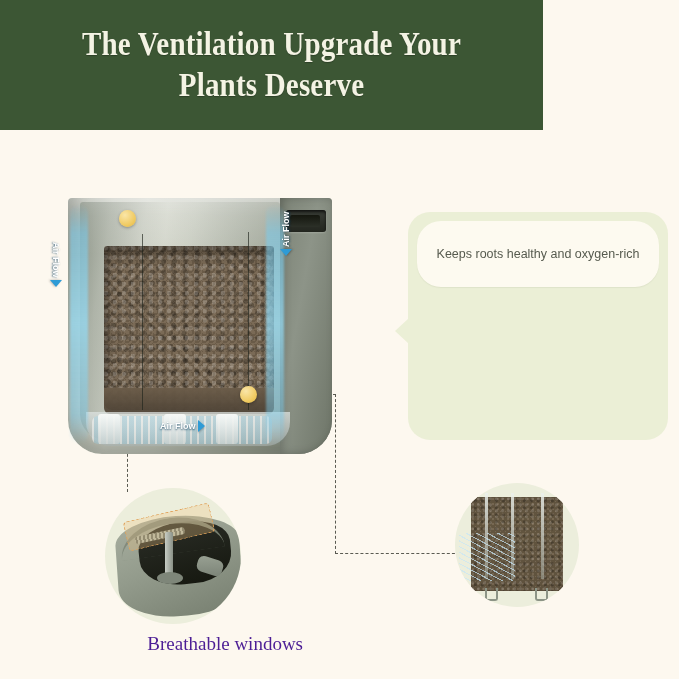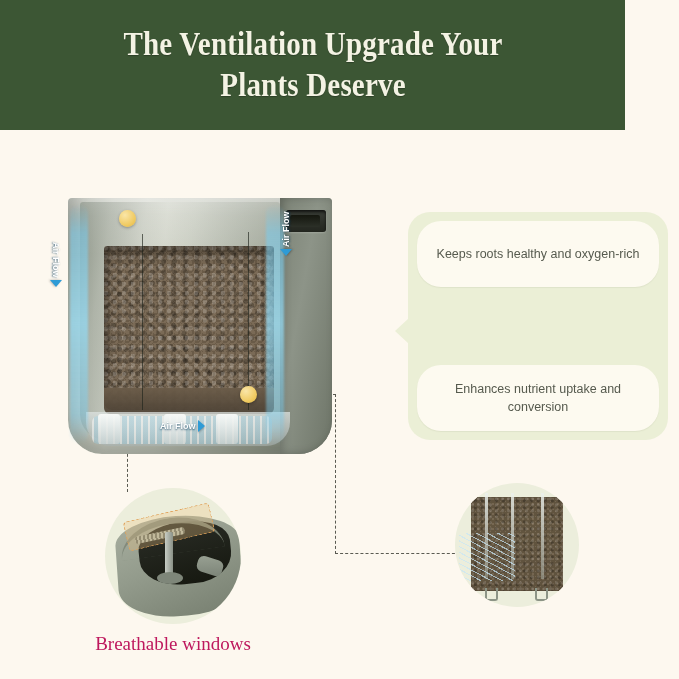--- a/index.html
+++ b/index.html
@@ -3,21 +3,21 @@
 <meta charset="utf-8">
 <style>
   html,body{margin:0;padding:0;}
   body{
     width:679px;height:679px;overflow:hidden;position:relative;
     background:#FDF8EF;
     font-family:"Liberation Sans", sans-serif;
   }
   
   #header{
-    position:absolute;left:0;top:0;width:625px;height:130px;
+    position:absolute;left:0;top:0;width:543px;height:130px;
     background:#3C5634;
     display:flex;align-items:center;justify-content:center;
   }
   #header-title{
     font-family:"Liberation Serif", serif;
     font-weight:700;
     font-size:33px;
     line-height:1.25;
     color:#F4F3E4;
     text-align:center;
@@ -139,34 +139,34 @@
     display:flex;flex-direction:column;justify-content:space-between;
   }
   #feature-panel:before{
     content:"";position:absolute;left:-13px;top:106px;
     width:0;height:0;border-right:14px solid #EBEFD6;
     border-top:13px solid transparent;border-bottom:13px solid transparent;
   }
   .feature-card{
     background:#FDFAF0;border-radius:24px;
     height:66px;display:flex;align-items:center;justify-content:center;
-    text-align:center;padding:0 14px;box-sizing:border-box;
+    text-align:right;padding:0 14px;box-sizing:border-box;
     color:#565A4E;font-size:12.5px;line-height:1.45;
     box-shadow:0 1px 1px rgba(120,125,95,.10);
   }
   
   .inset{
     position:absolute;border-radius:50%;overflow:hidden;
     background:#ECEEDC;
   }
   #inset-left{left:105px;top:358px;width:136px;height:136px;}
   #inset-right{left:455px;top:353px;width:124px;height:124px;}
   .inset-caption{
-    position:absolute;text-align:center;
-    font-family:"Liberation Serif", serif;font-size:19px;color:#be185d;
+    position:absolute;text-align:right;
+    font-family:"Liberation Serif", serif;font-size:19px;color:#4c1d95;
     width:260px;
   }
   #caption-left{left:43px;top:503px;}
   #caption-right{left:387px;top:500px;}
   
   .li-pot{
     position:absolute;left:12px;top:28px;width:124px;height:100px;
     background:linear-gradient(160deg,#A8AFA0 0%, #939B8C 45%, #767E6F 100%);
     border-radius:50% 50% 46% 46% / 26% 26% 30% 30%;
     transform:rotate(-4deg);
@@ -286,23 +286,20 @@
       <span class="af-arrow"></span>
     </div>
 
     <div class="dot" style="left:51px;top:12px;"></div>
     <div class="dot" style="left:172px;top:188px;"></div>
   </div>
 
   <div id="feature-panel">
     <div class="feature-card">
       <span>Keeps roots healthy and oxygen-rich</span>
-    </div>
-    <div class="feature-card">
-      <span>Enhances nutrient uptake and conversion</span>
     </div>
   </div>
 
   <div class="inset" id="inset-left">
     <div class="li-pot"></div>
     <div class="li-cavity"></div>
     <div class="li-rim"></div>
     <div class="li-slot"></div>
     <div class="li-highlight"></div>
     <div class="li-shaft"></div>

